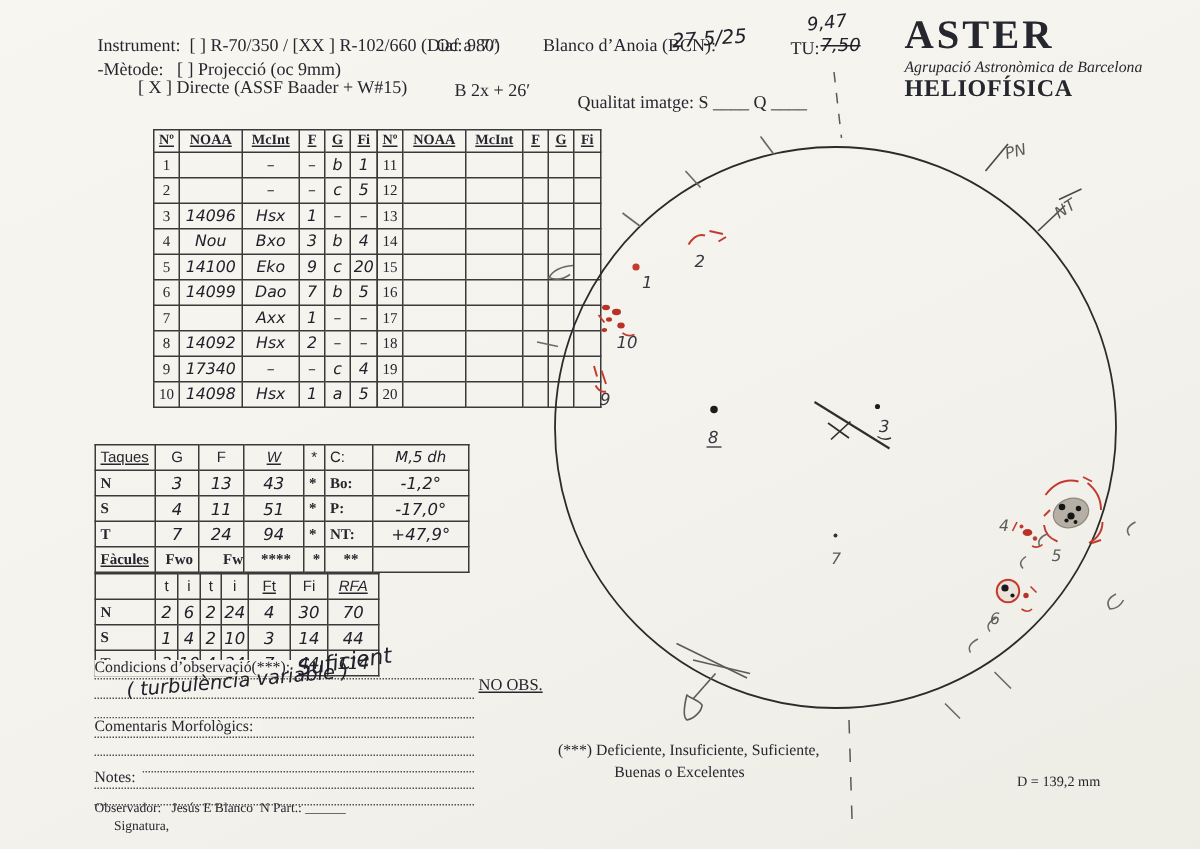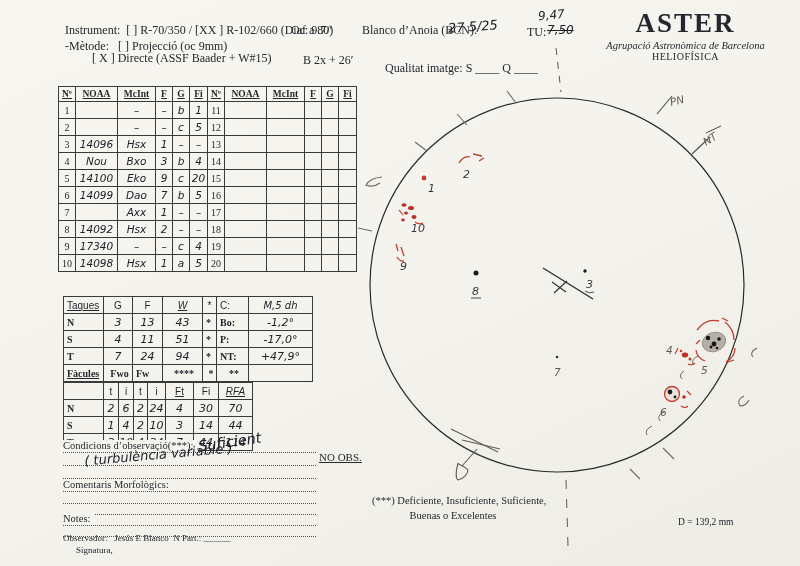--- a/index.html
+++ b/index.html
@@ -5,21 +5,21 @@
   html,body{margin:0;padding:0;background:#888;}
   #page{position:relative;width:800px;height:566px;overflow:hidden;
         background:linear-gradient(155deg,#f7f6f1 0%,#f3f2ec 55%,#edece5 100%);
         font-family:"Liberation Serif",serif;color:#26262e;}
   .abs{position:absolute;}
   .pr{font-family:"Liberation Serif",serif;}
   .ptxt{font-size:12px;color:#26262e;white-space:nowrap;}
   .hw{font-family:"DejaVu Sans",sans-serif;font-style:italic;color:#21212b;}
   
   table{border-collapse:collapse;position:absolute;}
-  .gt{font-family:"Liberation Serif",serif;font-size:10px;}
+  .gt{font-family:"Liberation Serif",serif;font-size:10px;margin-left:44px;}
   .gt th,.gt td{border:1px solid #3a3a3a;text-align:center;padding:0;height:16px;overflow:hidden;}
   .gt th{font-weight:bold;text-decoration:underline;font-size:9.5px;height:14px;}
   .gt td.hw{font-size:10.5px;}
   
   .tq{font-family:"Liberation Sans",sans-serif;font-size:10px;}
   .tq th,.tq td{border:1px solid #3a3a3a;text-align:center;padding:0;height:16px;overflow:hidden;}
   .tq th{font-weight:normal;font-size:10px;}
   .tq td.pr{font-weight:bold;text-align:left;padding-left:3px;}
   .tq td.hw{font-size:11px;font-weight:normal;}
   .u{text-decoration:underline;}
@@ -45,24 +45,24 @@
   <div class="abs hw" style="left:448px;top:19px;font-size:13px;transform:rotate(-4deg)">27 5/25</div>
   <div class="abs ptxt" style="left:527px;top:25px">TU:</div>
   <div class="abs hw" style="left:547px;top:23px;font-size:12px;text-decoration:line-through">7,50</div>
   <div class="abs hw" style="left:538px;top:8px;font-size:12px;transform:rotate(-6deg)">9,47</div>
 
   <div class="abs ptxt" style="left:65px;top:39px"><span>-Mètode:</span>&nbsp;&nbsp;&nbsp;<span>[  ]  Projecció  (oc 9mm)</span></div>
   <div class="abs ptxt" style="left:303px;top:53px">B 2x + 26′</div>
   <div class="abs ptxt" style="left:92px;top:51px">[ X ]   Directe (ASSF Baader + W#15)</div>
   <div class="abs ptxt" style="left:385px;top:61px">Qualitat imatge:  S ____  Q ____</div>
 
-  <div class="abs" style="left:603px;top:8px;width:165px;text-align:center">
+  <div class="abs" style="left:603px;top:8px;width:165px;text-align:left">
     <div style="font-size:27px;font-weight:bold;letter-spacing:2px">ASTER</div>
     <div class="it" style="font-size:10.5px;margin-top:1px">Agrupació Astronòmica de Barcelona</div>
-    <div style="font-size:10px;font-weight:normal;letter-spacing:0.5px">HELIOFÍSICA</div>
+    <div style="font-size:16px;font-weight:bold;letter-spacing:0.5px">HELIOFÍSICA</div>
   </div>
 
   <table class="gt" style="left:58px;top:86px">
     <colgroup>
         <col style="width:17px">
         <col style="width:42px">
         <col style="width:38px">
         <col style="width:17px">
         <col style="width:17px">
         <col style="width:18px">
@@ -311,21 +311,21 @@
           <td class="hw">94</td>
           <td class="pr">*</td>
           <td class="pr">NT:</td>
           <td class="hw">+47,9°</td>
         </tr>
       </tbody>
     <tfoot>
         <tr>
       <td class="pr u">Fàcules</td>
       <td class="pr" style="text-align:center">Fwo</td>
-      <td class="pr" style="text-align:left">Fw</td>
+      <td class="pr" style="text-align:right">Fw</td>
       <td class="pr" style="text-align:center">****</td>
       <td class="pr" style="text-align:center">*</td>
       <td class="pr" style="text-align:center">**</td>
       <td></td>
     </tr>
       </tfoot>
   </table>
 
   <table class="tq" style="left:63px;top:382px">
     <colgroup>

